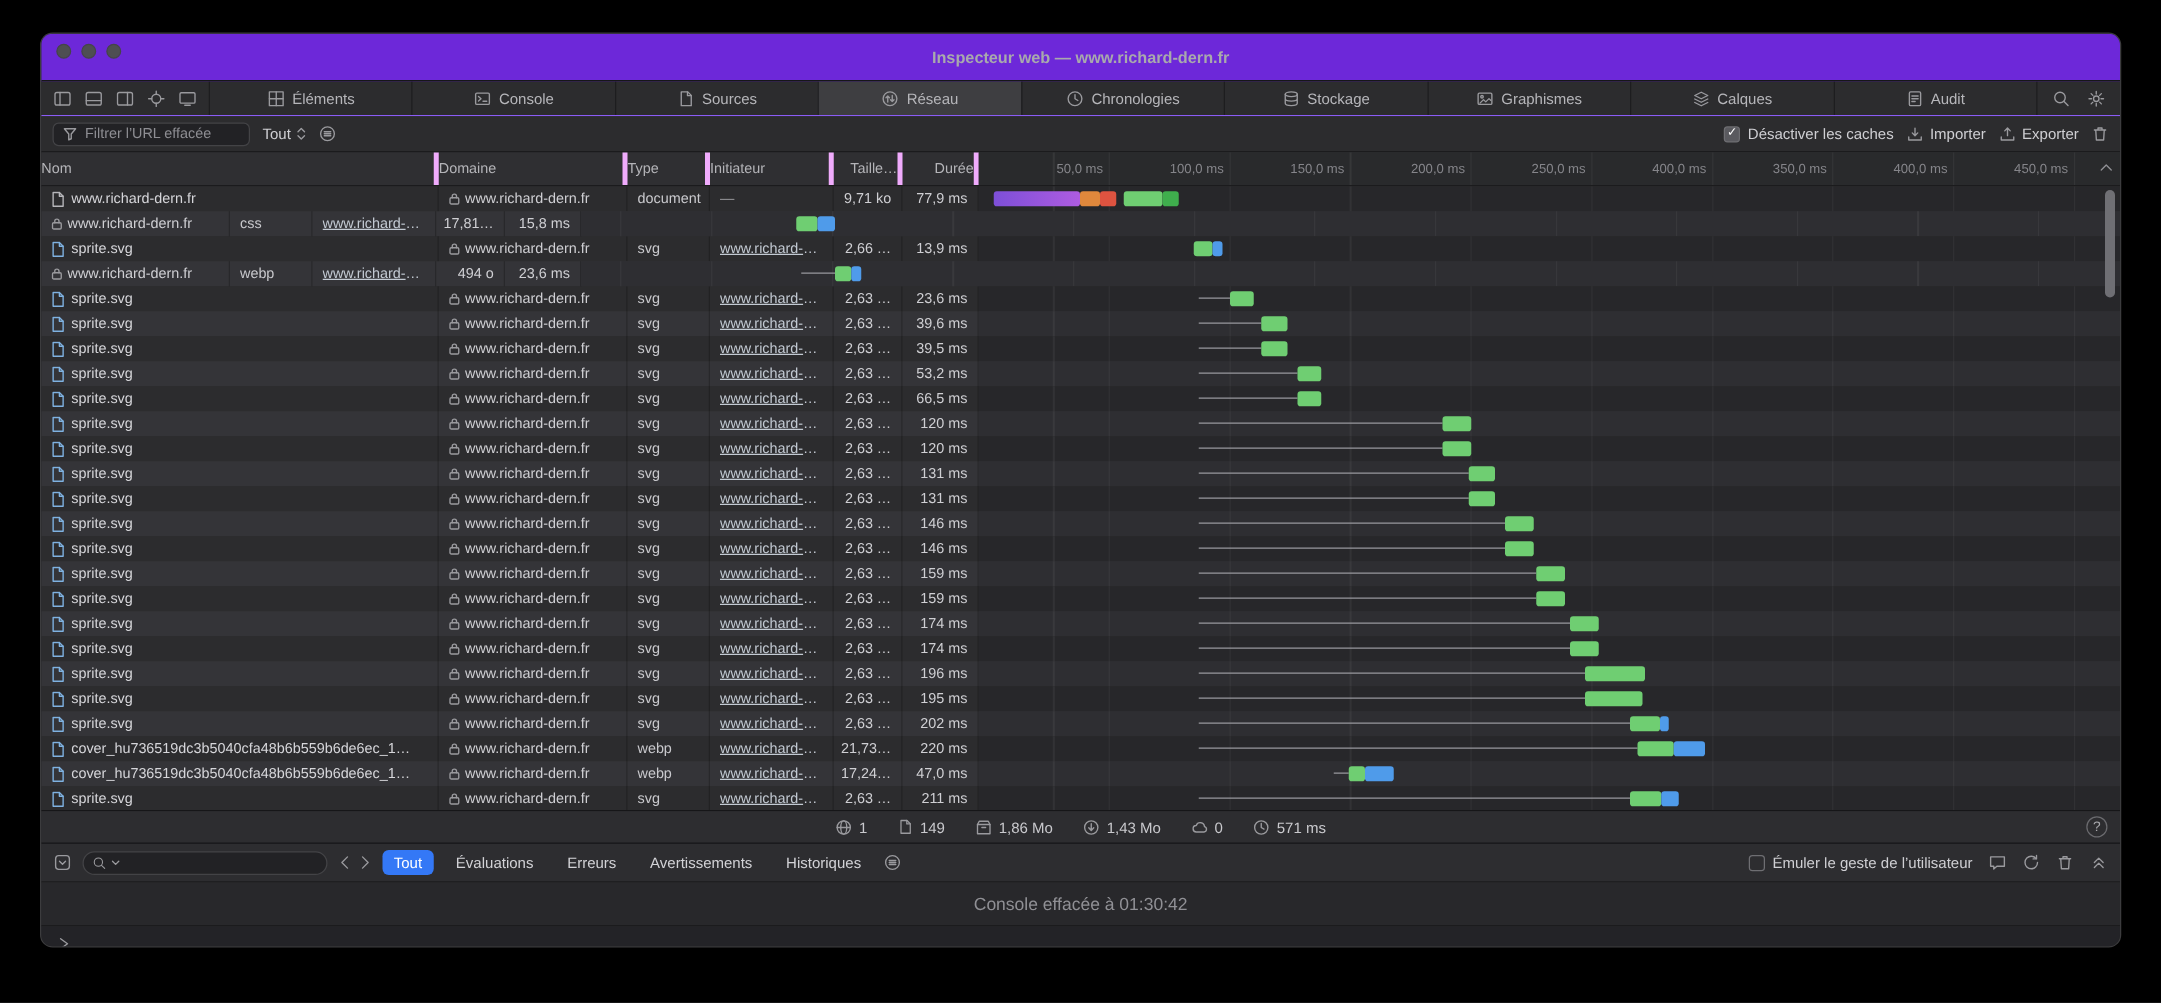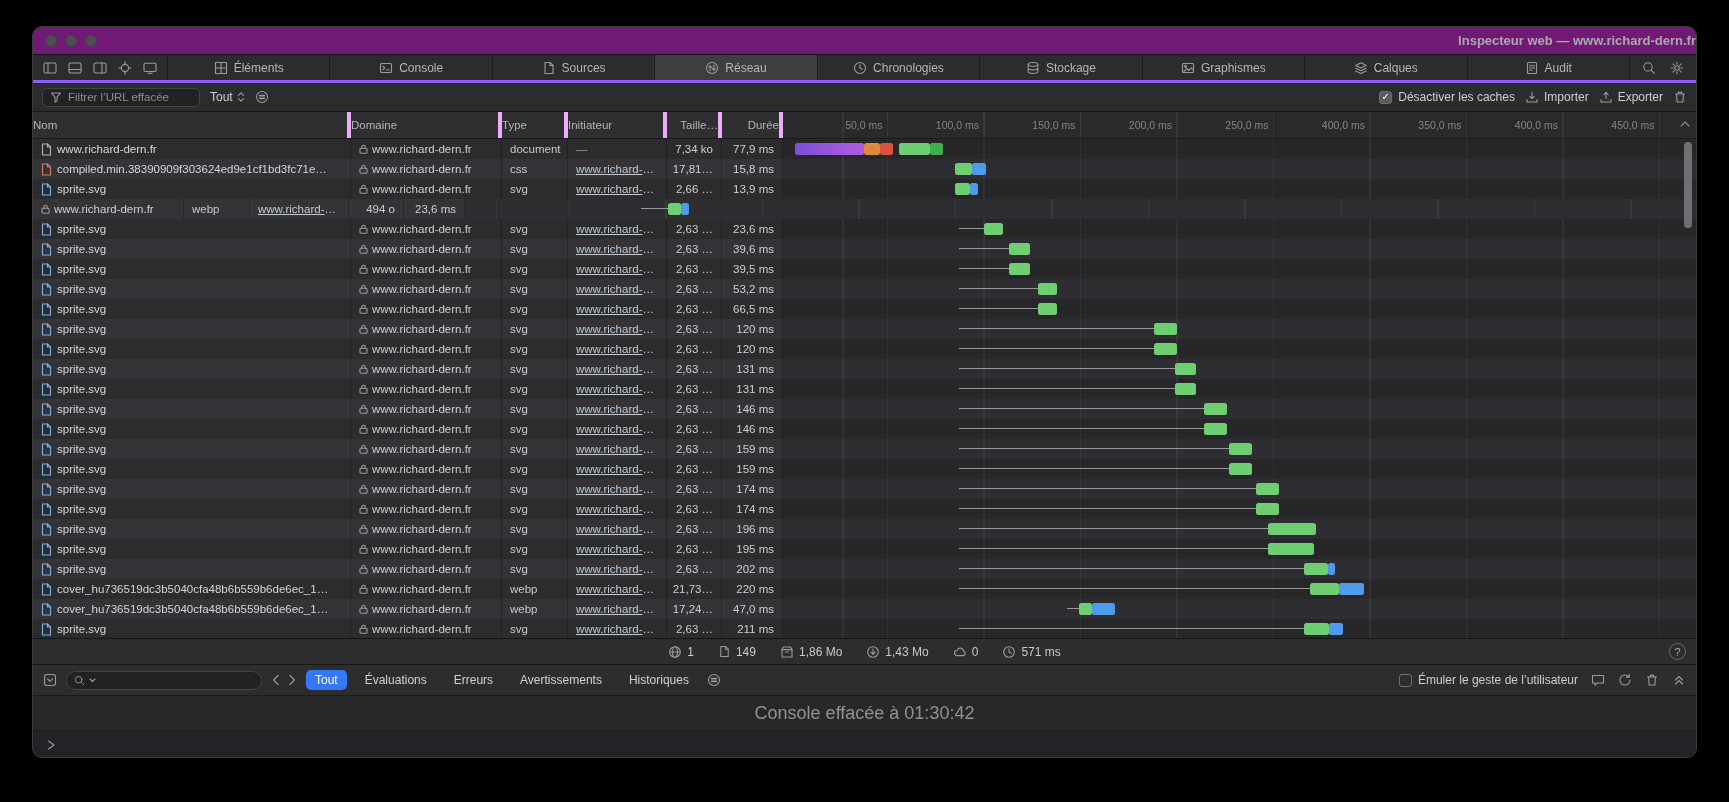--- a/index.html
+++ b/index.html
@@ -5,27 +5,27 @@
 *{box-sizing:border-box;margin:0;padding:0}
 html,body{width:1729px;height:802px}
 body{background:#000;font-family:"Liberation Sans",sans-serif;position:relative;overflow:hidden;color:#d6d6da}
 svg{display:block}
 .ic path,.ic circle,.ic rect,.ic ellipse{stroke:currentColor;fill:none;stroke-width:1.1;stroke-linecap:round;stroke-linejoin:round}
 .ic{color:#9a9a9e;flex:none}
 
 .window{position:absolute;left:32px;top:26px;width:1665px;height:732px;border-radius:10px;background:#2b2b2d;overflow:hidden;border:1px solid #3c3c3e}
 
 
-.titlebar{height:28px;background:#701a75;border-bottom:1px solid #161618;position:relative;display:flex;align-items:center;justify-content:flex-end}
+.titlebar{height:38px;background:#6d28d9;border-bottom:1px solid #161618;position:relative;display:flex;align-items:center;justify-content:center}
 .traffic{position:absolute;left:12px;top:8px;display:flex;gap:8px}
 .tl{width:12px;height:12px;border-radius:50%;background:#4e4e52;border:1px solid #454549}
 .title{color:#a9a9ad;font-size:13px;font-weight:bold}
 
 
-.tabbar{height:28px;background:#2c2c2e;border-bottom:3px solid #8b5cf6;display:flex;align-items:stretch}
+.tabbar{height:28px;background:#2c2c2e;border-bottom:1px solid #8b5cf6;display:flex;align-items:stretch}
 .leftctl{display:flex;align-items:center;padding:0 10px;gap:11px}
 .tab{flex:1;display:flex;align-items:center;justify-content:center;gap:6px;color:#b6b6ba;font-size:12px;border-left:1px solid #1d1d1f;cursor:default}
 .tab.active{background:#3e3e41}
 .rightctl{display:flex;align-items:center;padding:0 12px;gap:14px;border-left:1px solid #1d1d1f}
 
 
 .filterbar{height:29px;background:#2c2c2e;border-bottom:1px solid #161618;display:flex;align-items:center;padding:0 9px;gap:10px}
 .filterfield{display:flex;align-items:center;gap:6px;background:#222225;border:1px solid #434346;border-radius:5px;height:19px;padding:0 7px;color:#8e8e93;font-size:11.5px;width:158px}
 .scopesel{display:flex;align-items:center;gap:4px;color:#cfcfd3;font-size:12px}
 .spacer{flex:1}
@@ -77,21 +77,21 @@
 
 
 .consolebar{height:31px;background:#2d2d30;border-bottom:1px solid #1b1b1d;display:flex;align-items:center;padding:0 10px;gap:9px}
 .csearch{width:196px;height:19px;background:#222225;border:1px solid #434346;border-radius:10px;display:flex;align-items:center;padding:0 7px;gap:4px;color:#8e8e93}
 .nav{display:flex;align-items:center;gap:8px;color:#6e6e72}
 .pill{padding:3px 9px;border-radius:5px;color:#d2d2d6;font-size:12px}
 .pill.sel{background:#3478f6;color:#fff}
 .conright{display:flex;align-items:center;gap:13px}
 
 
-.consolemsg{height:35px;display:flex;align-items:center;justify-content:center;color:#909095;font-size:18px;background:#28282b;border-bottom:1px solid #1b1b1d}
+.consolemsg{height:35px;display:flex;align-items:center;justify-content:center;color:#909095;font-size:14px;background:#28282b;border-bottom:1px solid #1b1b1d}
 .promptrow{height:28px;background:#232327;display:flex;align-items:center;padding:0 13px}
 </style>
 </head>
 <body>
 
 <div class="window">
 
   <div class="titlebar">
     <div class="traffic">
       <span class="tl"></span>
@@ -331,45 +331,36 @@
             </span>
       <span>www.richard-dern.fr</span>
     </div>
     <div class="c c-type w-type">
             <span>document</span>
           </div>
     <div class="c c-init w-init">
             <span class="in">—</span>
           </div>
     <div class="c c-size w-size">
-            <span>7,34 ko</span>
+            <span>9,71 ko</span>
           </div>
     <div class="c c-dur w-dur">
             <span>77,9 ms</span>
           </div>
     <div class="c c-water">
       <div class="wtrack" style="position:absolute;inset:0">
               <div class="wseg c-purple" style="left: 11.86px; width: 69.48px;"></div>
               <div class="wseg c-orange" style="left: 81.34px; width: 15.44px;"></div>
               <div class="wseg c-red" style="left: 96.78px; width: 13.51px;"></div>
               <div class="wseg c-green" style="left: 116.08px; width: 30.88px;"></div>
               <div class="wseg c-dgreen" style="left: 146.96px; width: 13.51px;"></div>
             </div>
     </div>
   </div>
         <div class="row even">
-    <div class="c c-name w-name">
-      <span class="ic ficon ft-css">
-              <svg width="11" height="13" viewBox="0 0 11 13">
-                <path d="M1.5 1h5l3 3v8h-8z"></path>
-                <path d="M6.5 1v3h3"></path>
-              </svg>
-            </span>
-      <span class="nm">compiled.min.38390909f303624ed9e1cf1bd3fc71e…</span>
-    </div>
     <div class="c c-domain w-dom">
       <span class="ic lockic">
               <svg width="9" height="10" viewBox="0 0 9 10">
                 <rect x="1" y="4.2" width="7" height="5" rx="1"></rect>
                 <path d="M2.8 4.2V3a1.7 1.7 0 013.4 0v1.2"></path>
               </svg>
             </span>
       <span>www.richard-dern.fr</span>
     </div>
     <div class="c c-type w-type">

